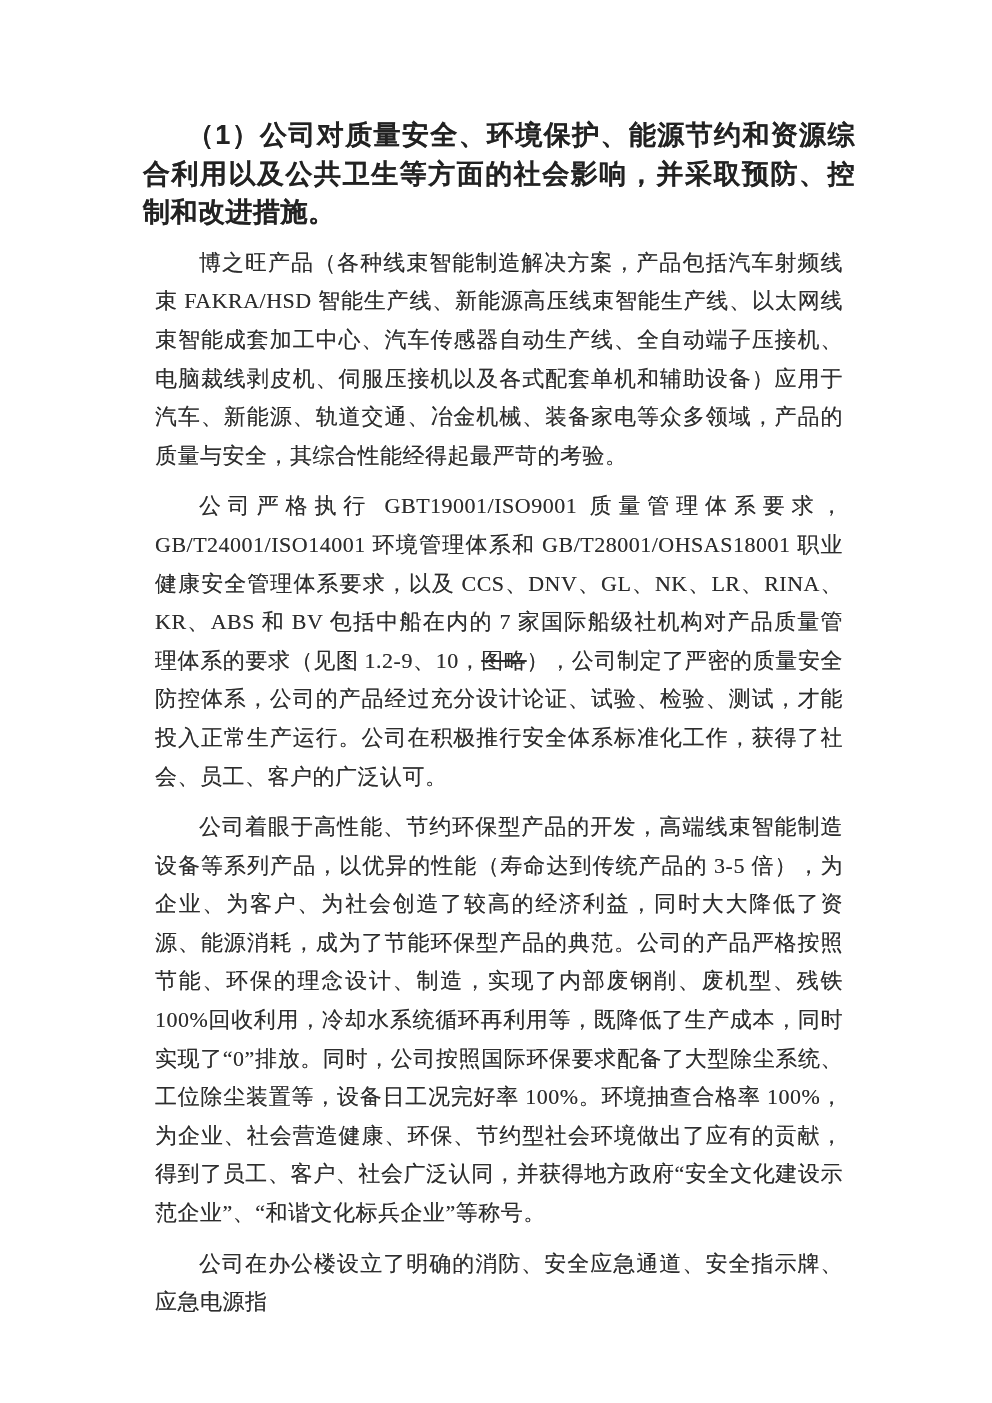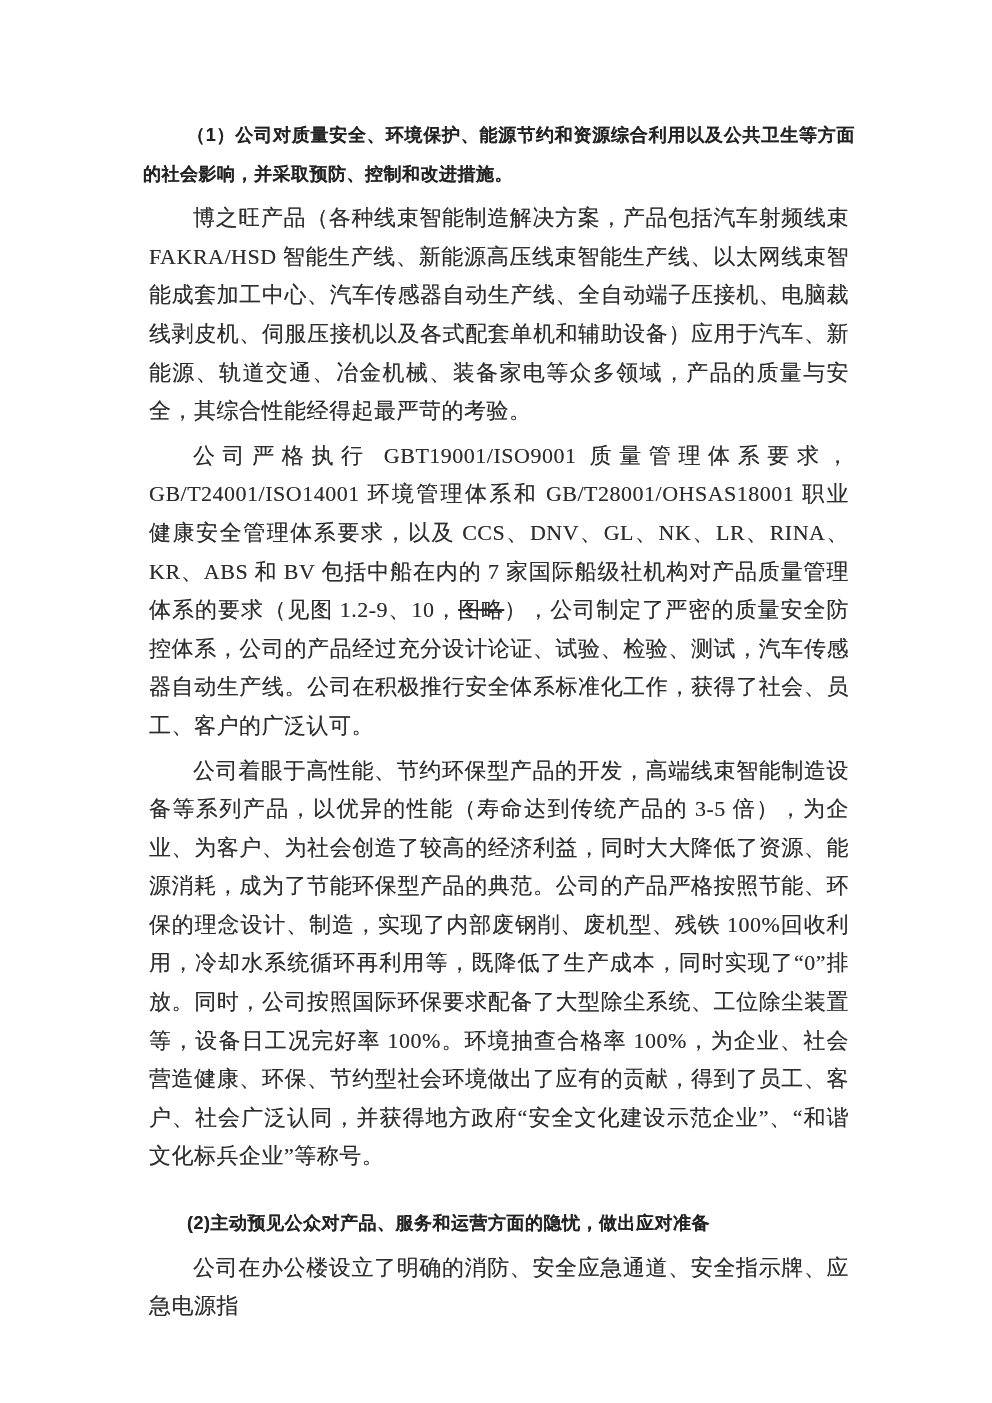--- a/index.html
+++ b/index.html
@@ -15,33 +15,33 @@
     box-sizing: border-box;
     padding: 116px 137px 0 143px;
     overflow: hidden;
     font-family: "Liberation Serif", "DejaVu Serif", serif;
     color: #2d2d2d;
   }
   .doc-body {
     width: 712px;
   }
   .para {
-    margin: 6px;
+    margin: 12px;
     font-size: 22px;
     line-height: 38.6px;
     text-align: justify;
     text-indent: 44px;
     letter-spacing: 0.5px;
     text-shadow: 0 0 0.6px rgba(40,40,40,0.55);
   }
   .heading {
     margin: 0;
     font-family: "Liberation Sans", "DejaVu Sans", sans-serif;
     font-weight: 700;
-    font-size: 18px;
+    font-size: 27px;
     line-height: 38.6px;
     text-align: justify;
     text-indent: 44px;
     letter-spacing: 0.5px;
     color: #222222;
     text-shadow: 0 0 0.6px rgba(20,20,20,0.6);
   }
   .heading-2 {
     margin-top: 28px;
   }
@@ -53,23 +53,22 @@
 </head>
 <body>
 
 <div class="page">
   <div class="doc-body">
 
     <p class="heading">（1）公司对质量安全、环境保护、能源节约和资源综合利用以及公共卫生等方面的社会影响，并采取预防、控制和改进措施。</p>
 
     <p class="para">博之旺产品（各种线束智能制造解决方案，产品包括汽车射频线束 FAKRA/HSD 智能生产线、新能源高压线束智能生产线、以太网线束智能成套加工中心、汽车传感器自动生产线、全自动端子压接机、电脑裁线剥皮机、伺服压接机以及各式配套单机和辅助设备）应用于汽车、新能源、轨道交通、冶金机械、装备家电等众多领域，产品的质量与安全，其综合性能经得起最严苛的考验。</p>
 
-    <p class="para"><span>公司严格执行 GBT19001/ISO9001 质量管理体系要求，GB/T24001/ISO14001 环境管理体系和 GB/T28001/OHSAS18001 职业健康安全管理体系要求，以及 CCS、DNV、GL、NK、LR、RINA、KR、ABS 和 BV 包括中船在内的 7 家国际船级社机构对产品质量管理体系的要求（见图 1.2-9、10，</span><span class="strike">图略</span><span>），公司制定了严密的质量安全防控体系，公司的产品经过充分设计论证、试验、检验、测试，汽车传感器自动生产线。公司在积极推行安全体系标准化工作，获得了社会、员工、客户的广泛认可。</span></p>
+    <p class="para"><span>公司严格执行 GBT19001/ISO9001 质量管理体系要求，GB/T24001/ISO14001 环境管理体系和 GB/T28001/OHSAS18001 职业健康安全管理体系要求，以及 CCS、DNV、GL、NK、LR、RINA、KR、ABS 和 BV 包括中船在内的 7 家国际船级社机构对产品质量管理体系的要求（见图 1.2-9、10，</span><span class="strike">图略</span><span>），公司制定了严密的质量安全防控体系，公司的产品经过充分设计论证、试验、检验、测试，才能投入正常生产运行。公司在积极推行安全体系标准化工作，获得了社会、员工、客户的广泛认可。</span></p>
 
     <p class="para">公司着眼于高性能、节约环保型产品的开发，高端线束智能制造设备等系列产品，以优异的性能（寿命达到传统产品的 3-5 倍），为企业、为客户、为社会创造了较高的经济利益，同时大大降低了资源、能源消耗，成为了节能环保型产品的典范。公司的产品严格按照节能、环保的理念设计、制造，实现了内部废钢削、废机型、残铁 100%回收利用，冷却水系统循环再利用等，既降低了生产成本，同时实现了“0”排放。同时，公司按照国际环保要求配备了大型除尘系统、工位除尘装置等，设备日工况完好率 100%。环境抽查合格率 100%，为企业、社会营造健康、环保、节约型社会环境做出了应有的贡献，得到了员工、客户、社会广泛认同，并获得地方政府“安全文化建设示范企业”、“和谐文化标兵企业”等称号。</p>
 
-    <p class="heading heading-2">(2)主动预见公众对产品、服务和运营方面的隐忧，做出应对准备</p>
 
 
     <p class="para">公司在办公楼设立了明确的消防、安全应急通道、安全指示牌、应急电源指</p>
 
   </div>
 </div>
 
 </body></html>

